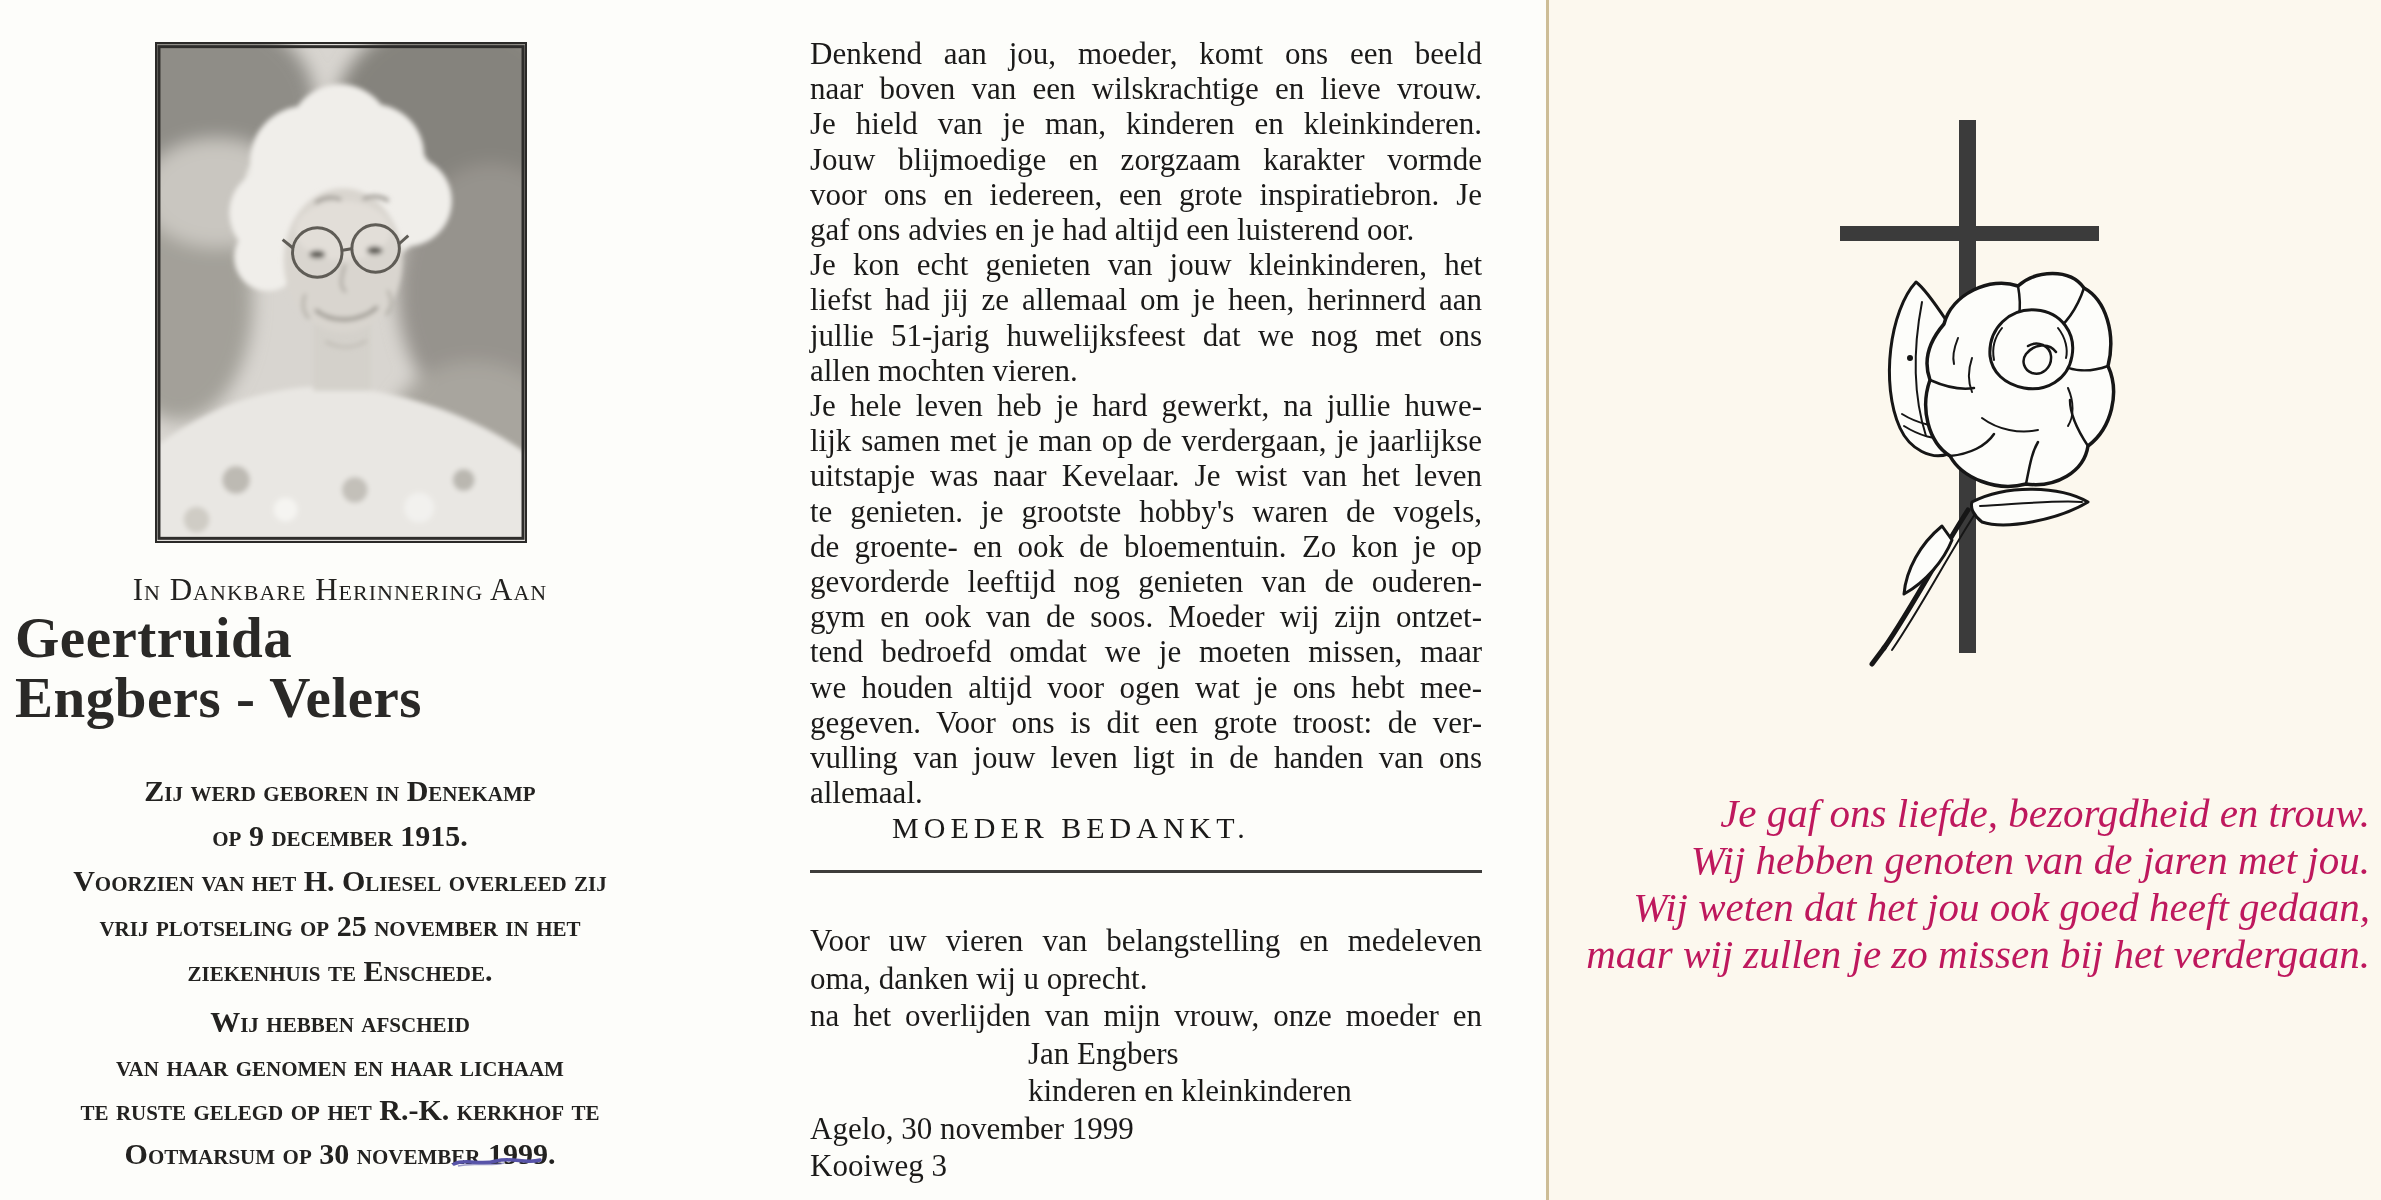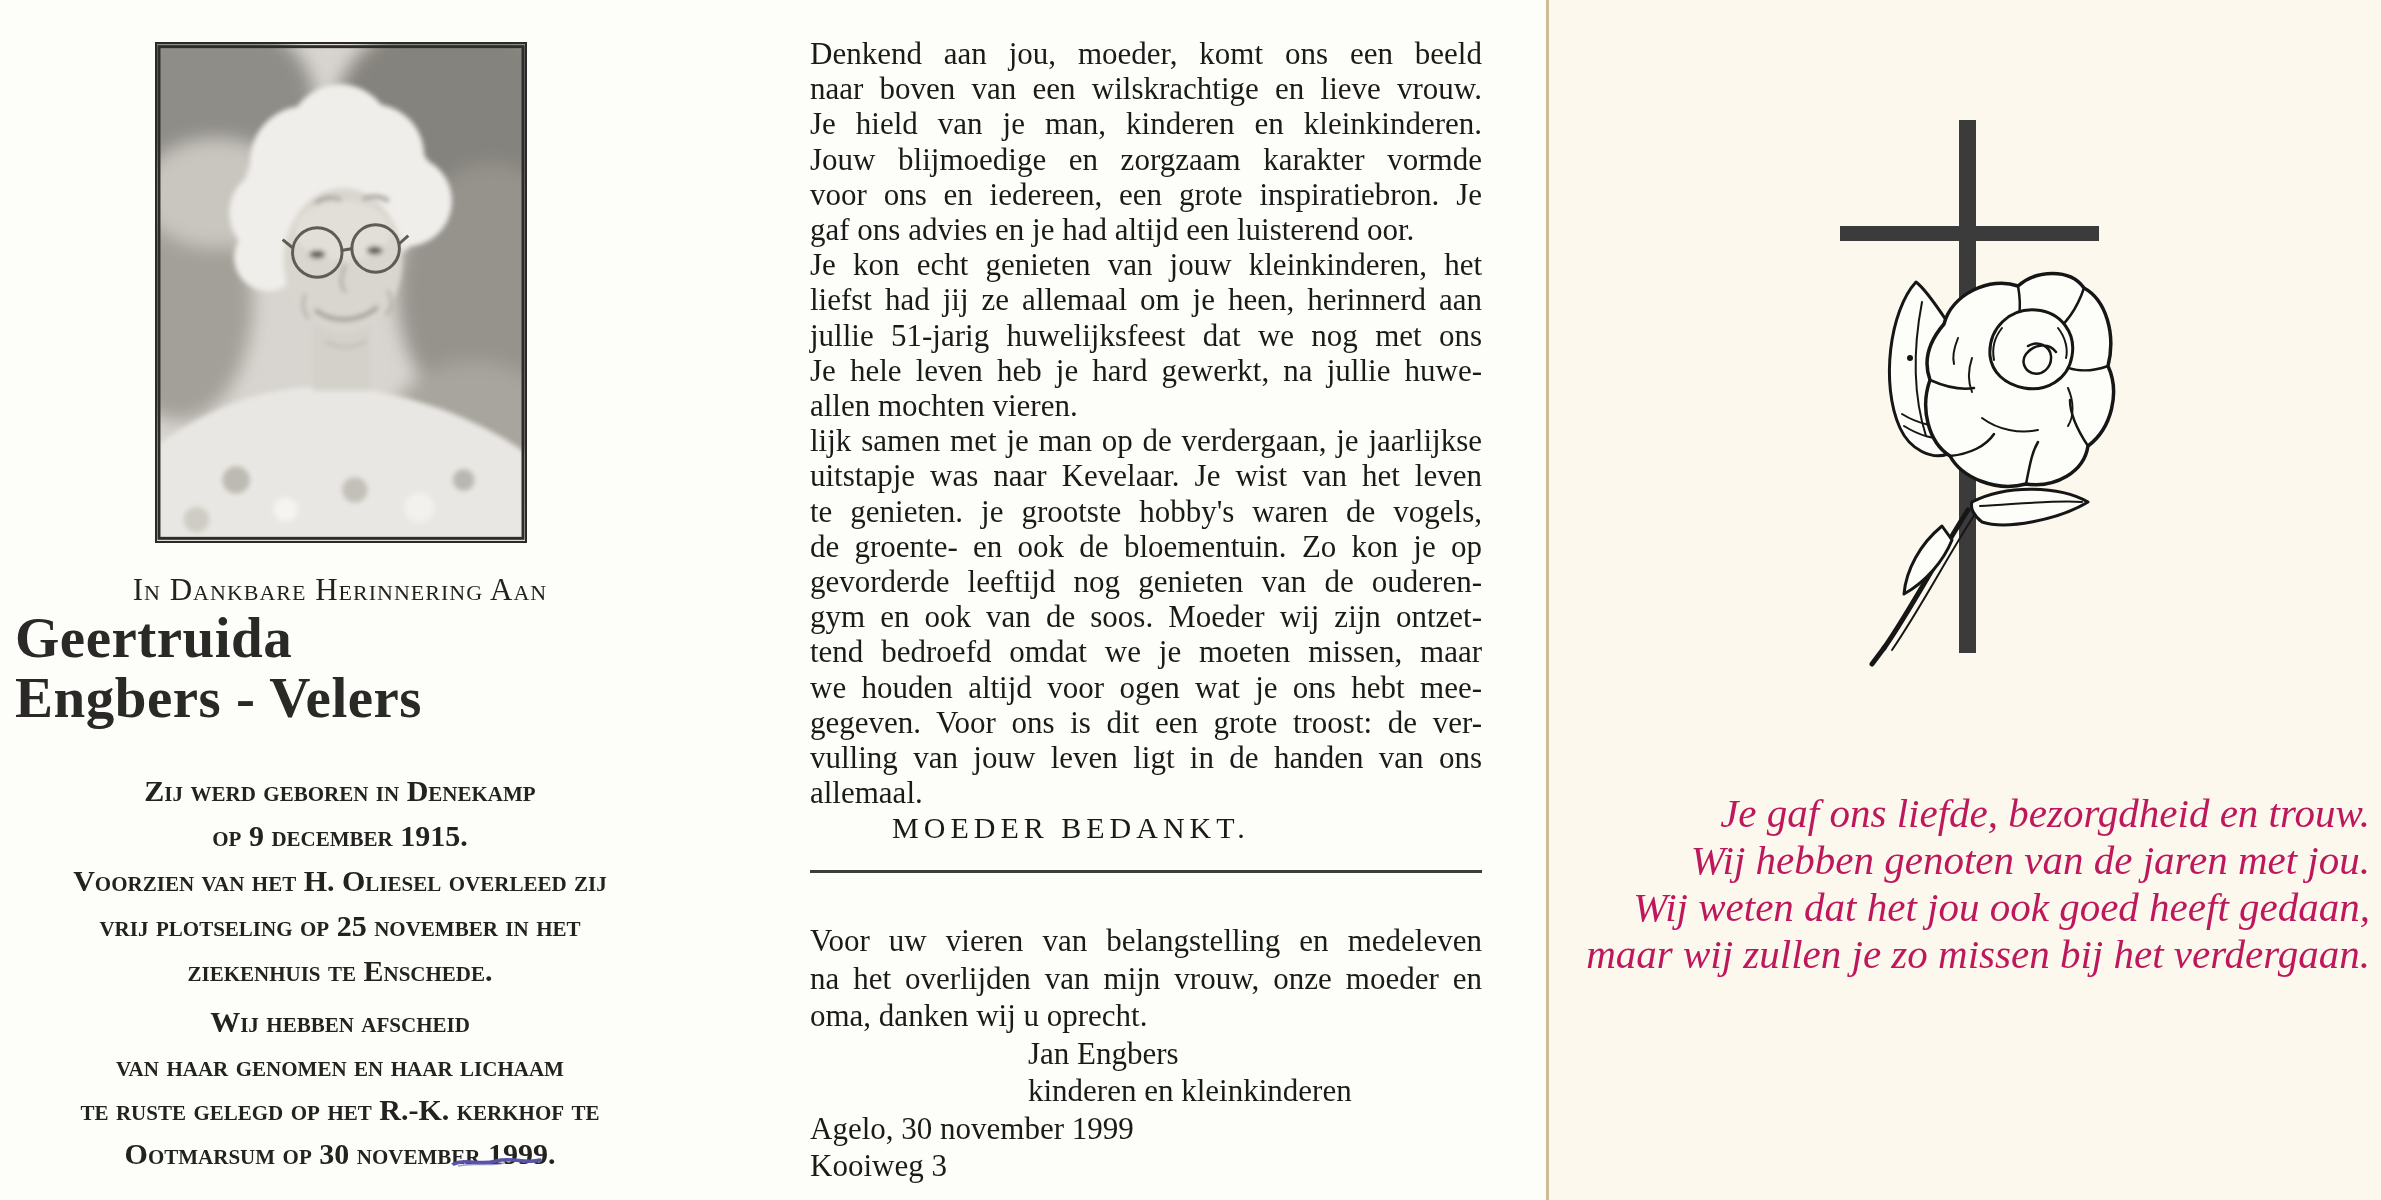--- a/index.html
+++ b/index.html
@@ -175,43 +175,43 @@
     <div>
         <div class="line just">Denkend aan jou, moeder, komt ons een beeld</div>
         <div class="line just">naar boven van een wilskrachtige en lieve vrouw.</div>
         <div class="line just">Je hield van je man, kinderen en kleinkinderen.</div>
         <div class="line just">Jouw blijmoedige en zorgzaam karakter vormde</div>
         <div class="line just">voor ons en iedereen, een grote inspiratiebron. Je</div>
         <div class="line">gaf ons advies en je had altijd een luisterend oor.</div>
         <div class="line just">Je kon echt genieten van jouw kleinkinderen, het</div>
         <div class="line just">liefst had jij ze allemaal om je heen, herinnerd aan</div>
         <div class="line just">jullie 51-jarig huwelijksfeest dat we nog met ons</div>
+        <div class="line">allen mochten vieren.</div>
         <div class="line just">Je hele leven heb je hard gewerkt, na jullie huwe-</div>
-        <div class="line">allen mochten vieren.</div>
         <div class="line just">lijk samen met je man op de verdergaan, je jaarlijkse</div>
         <div class="line just">uitstapje was naar Kevelaar. Je wist van het leven</div>
         <div class="line just">te genieten. je grootste hobby's waren de vogels,</div>
         <div class="line just">de groente- en ook de bloementuin. Zo kon je op</div>
         <div class="line just">gevorderde leeftijd nog genieten van de ouderen-</div>
         <div class="line just">gym en ook van de soos. Moeder wij zijn ontzet-</div>
         <div class="line just">tend bedroefd omdat we je moeten missen, maar</div>
         <div class="line just">we houden altijd voor ogen wat je ons hebt mee-</div>
         <div class="line just">gegeven. Voor ons is dit een grote troost: de ver-</div>
         <div class="line just">vulling van jouw leven ligt in de handen van ons</div>
         <div class="line">allemaal.</div>
       </div>
     <div class="closing">MOEDER BEDANKT.</div>
     <hr class="rule">
   </div>
 
   <div class="thanks">
     <div>
         <div class="line just">Voor uw vieren van belangstelling en medeleven</div>
+        <div class="line">oma, danken wij u oprecht.</div>
         <div class="line just">na het overlijden van mijn vrouw, onze moeder en</div>
-        <div class="line">oma, danken wij u oprecht.</div>
       </div>
     <div class="sig-block">
         <div class="line">Jan Engbers</div>
         <div class="line">kinderen en kleinkinderen</div>
       </div>
     <div class="line">Agelo, 30 november 1999</div>
     <div class="line">Kooiweg 3</div>
   </div>
 
   <svg class="cross-illustration" viewBox="0 0 300 610">

